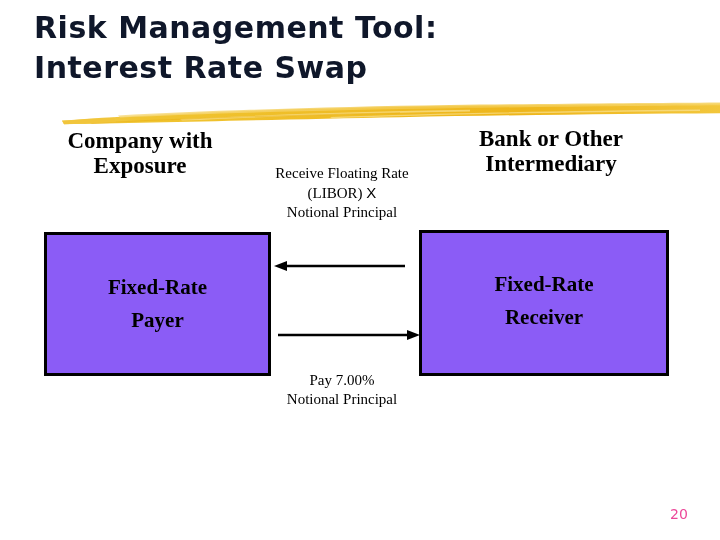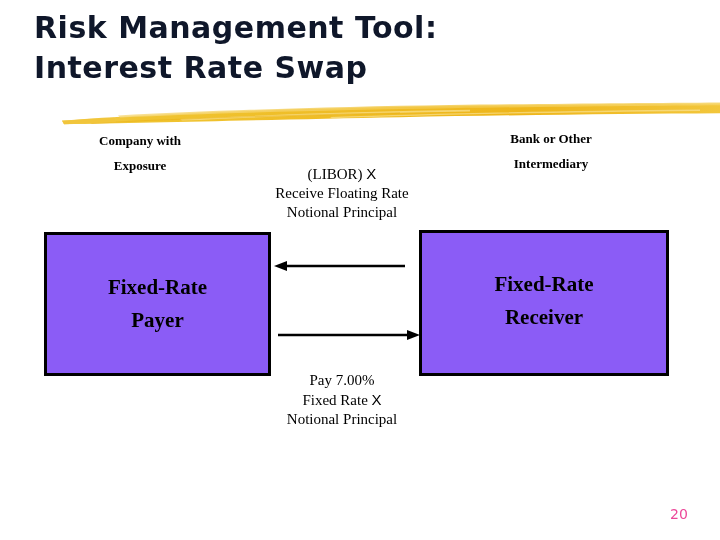--- a/index.html
+++ b/index.html
@@ -39,21 +39,21 @@
     width: 720px;
     height: 34px;
     pointer-events: none;
   }
 
   
   .party-header {
     position: absolute;
     font-family: "Liberation Serif", serif;
     font-weight: bold;
-    font-size: 13px;
+    font-size: 23px;
     line-height: 25px;
     text-align: center;
     white-space: pre-line;
     color: #000000;
   }
   #left-party-header {
     left: 34px;
     top: 128px;
     width: 212px;
   }
@@ -179,25 +179,25 @@
   <path d="M62,22.8 C78,21.6 96,20.6 114,19.8 L116,24.2 C98,24.8 80,25.6 64,26.2 Z" fill="#F1C43A" opacity="0.9"></path>
 </svg>
 
 <div class="party-header" id="left-party-header">Company with
 Exposure</div>
 
 <div class="party-header" id="right-party-header">Bank or Other
 Intermediary</div>
 
 <div class="flow-label" id="receive-flow-label">
+  <div>Receive Floating Rate</div>
   <div>
     <span>(LIBOR)</span>
     <span class="multiplier">X</span>
   </div>
-  <div>Receive Floating Rate</div>
   <div>Notional Principal</div>
 </div>
 
 <div class="party-box" id="fixed-rate-payer-box">
   <div class="party-box-label">Fixed-Rate
 Payer</div>
 </div>
 
 <div class="party-box" id="fixed-rate-receiver-box">
   <div class="party-box-label">Fixed-Rate
@@ -209,20 +209,16 @@
   <polygon points="0,10 13,5 13,15" fill="#000000"></polygon>
 </svg>
 
 <svg class="arrow-svg" id="pay-arrow" width="144" height="20" viewBox="0 0 144 20" aria-hidden="true">
   <line x1="2" y1="10" x2="134" y2="10" stroke="#000000" stroke-width="2.6"></line>
   <polygon points="144,10 131,5 131,15" fill="#000000"></polygon>
 </svg>
 
 <div class="flow-label" id="pay-flow-label">
   <div>Pay 7.00%</div>
-  <div>
-    <span>Fixed Rate</span>
-    <span class="multiplier">X</span>
-  </div>
   <div>Notional Principal</div>
 </div>
 
 <div id="page-number">20</div>
 
 </body></html>

